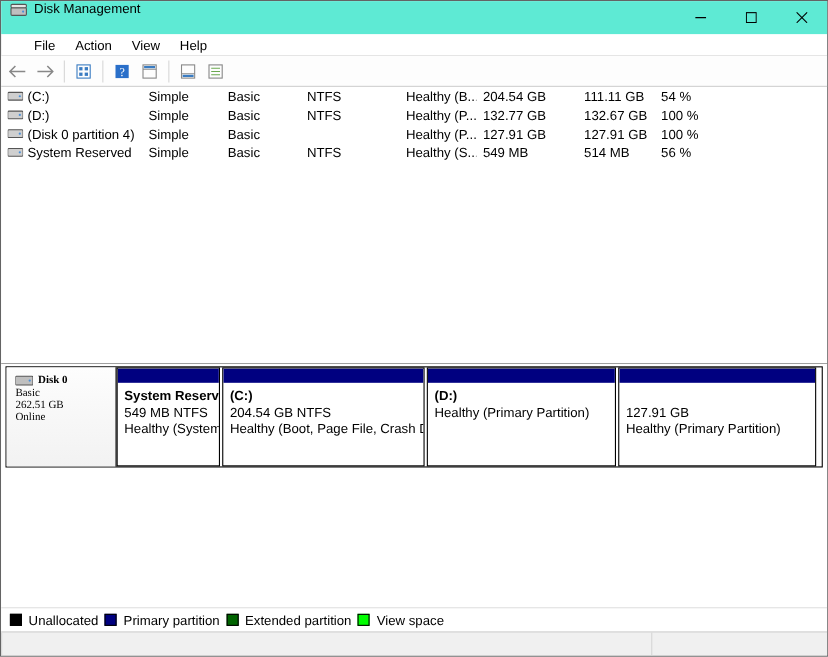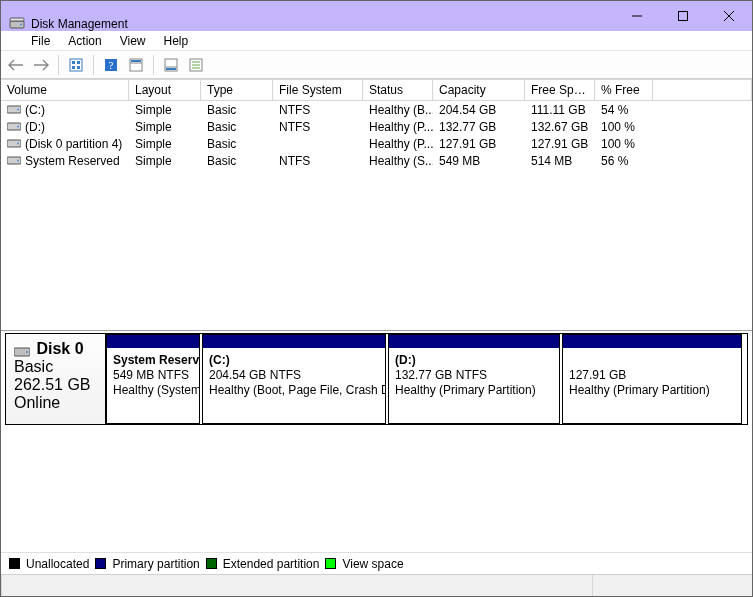--- a/index.html
+++ b/index.html
@@ -13,23 +13,23 @@
     height: 597px;
     border: 1px solid #646464;
     display: flex;
     flex-direction: column;
     overflow: hidden;
   }
   
   .titlebar {
     height: 30px;
     display: flex;
-    align-items: flex-end;
+    align-items: flex-start;
     padding: 0 0 0 8px;
-    background: #c4b5fd;
+    background: #5eead4;
   }
   .titlebar .appicon {
     width: 16px;
     height: 16px;
     margin-right: 6px;
     display: inline-block;
   }
   .titlebar .title { flex: 0 0 auto; }
   .titlebar .spacer { flex: 1; }
   .winbtn {
@@ -144,21 +144,22 @@
     display: flex;
     border: 1px solid #000;
     margin: 2px 4px 6px 4px;
     height: 92px;
   }
   .diskinfo {
     width: 100px;
     padding: 6px 8px;
     border-right: 1px solid #000;
     background: linear-gradient(#fdfdfd,#f2f2f2);
-    font-size: 16px;
+    font-size: 10px;
+    font-family: Liberation Serif, serif;
   }
   .diskinfo .dicon {
     width: 16px; height: 12px; display:inline-block; vertical-align:middle; margin-right:2px;
   }
   .diskinfo .dname { font-weight: bold; }
   .partitions {
     flex: 1;
     display: flex;
     gap: 2px;
     padding: 0;
@@ -294,31 +295,20 @@
     <svg width="14" height="14">
         <rect x="1" y="1" width="12" height="12" fill="none" stroke="#888"></rect>
         <line x1="3" y1="4" x2="11" y2="4" stroke="#6aa84f"></line>
         <line x1="3" y1="7" x2="11" y2="7" stroke="#6aa84f"></line>
         <line x1="3" y1="10" x2="11" y2="10" stroke="#6aa84f"></line>
       </svg>
   </div>
 </div>
 
 <div class="listpane">
-  <div class="listheader">
-    <div class="colh c0">Volume</div>
-    <div class="colh c1">Layout</div>
-    <div class="colh c2">Type</div>
-    <div class="colh c3">File System</div>
-    <div class="colh c4">Status</div>
-    <div class="colh c5">Capacity</div>
-    <div class="colh c6">Free Spa...</div>
-    <div class="colh c7">% Free</div>
-    <div class="colh c8"></div>
-  </div>
   <div class="listbody" id="volume-rows">
       <div class="row">
         <div class="cell c0">
           <span class="volicon"><svg width="14" height="11">
               <rect x="0" y="2" width="14" height="7" rx="1" fill="#cfcfcf" stroke="#555"></rect>
               <circle cx="11" cy="5.5" r="1" fill="#4a90d9"></circle>
             </svg></span>
           <span>(C:)</span>
         </div>
         <div class="cell c1">Simple</div>
@@ -414,21 +404,20 @@
           <div class="partbody">
             <div class="pname">(C:)</div>
             <div>204.54 GB NTFS</div>
             <div>Healthy (Boot, Page File, Crash Dump</div>
           </div>
         </div>
         <div class="part" style="width: 172px;">
           <div class="partbar"></div>
           <div class="partbody">
             <div class="pname">(D:)</div>
-            <div>132.77 GB NTFS</div>
             <div>Healthy (Primary Partition)</div>
           </div>
         </div>
         <div class="part" style="width: 180px;">
           <div class="partbar"></div>
           <div class="partbody">
             <div>&nbsp;</div>
             <div>127.91 GB</div>
             <div>Healthy (Primary Partition)</div>
           </div>

